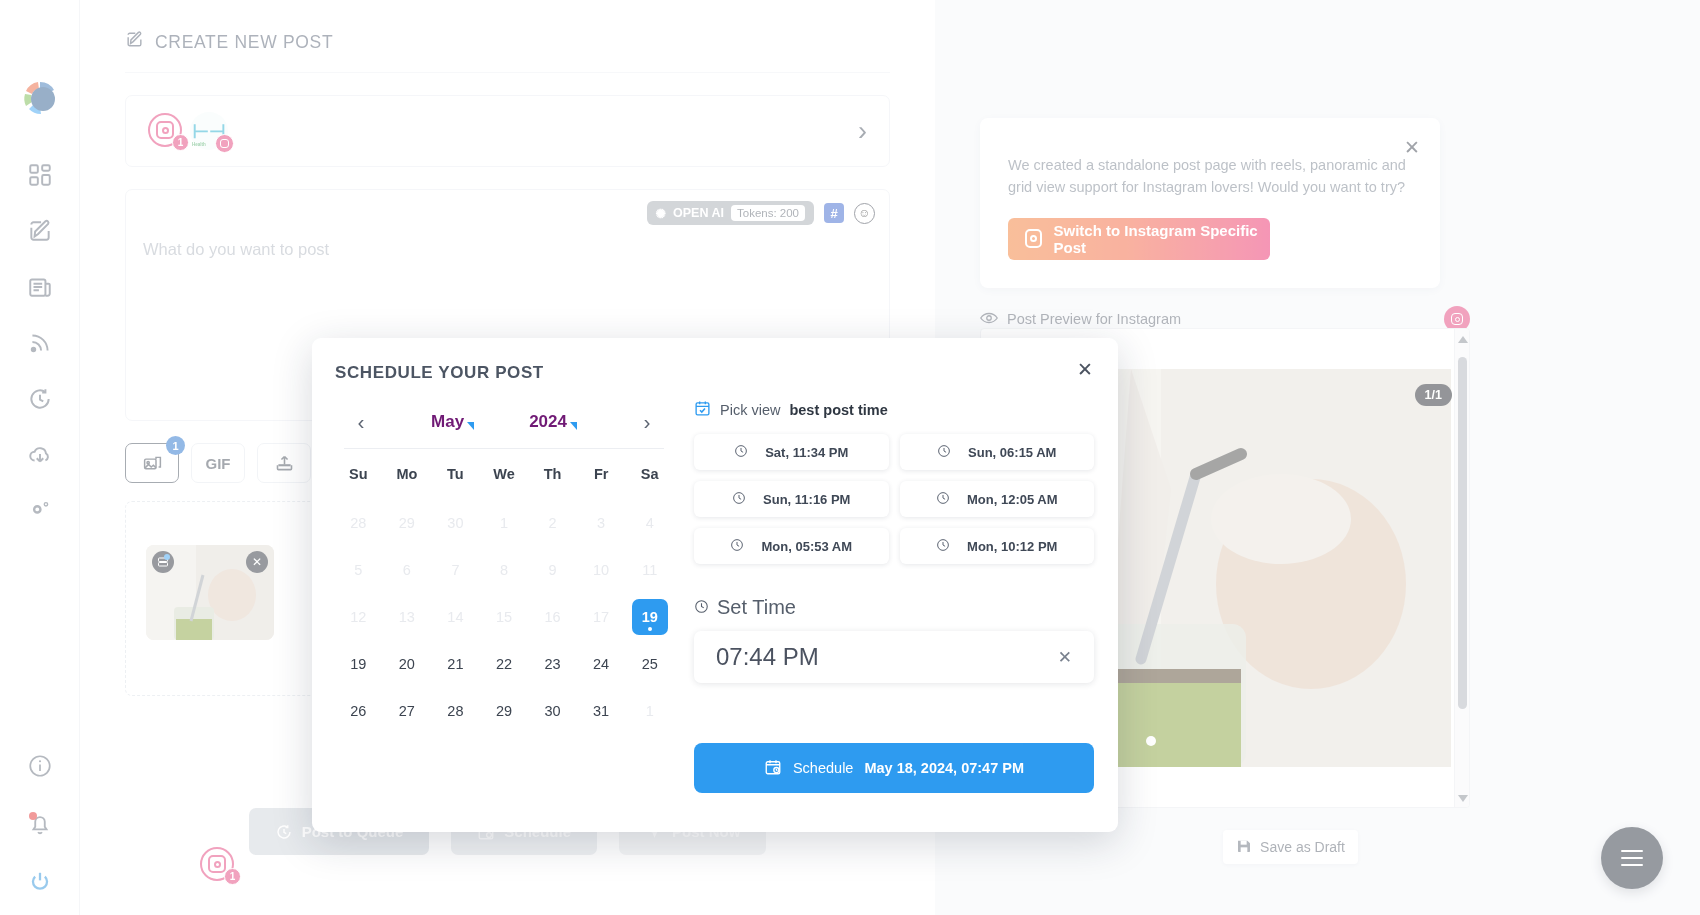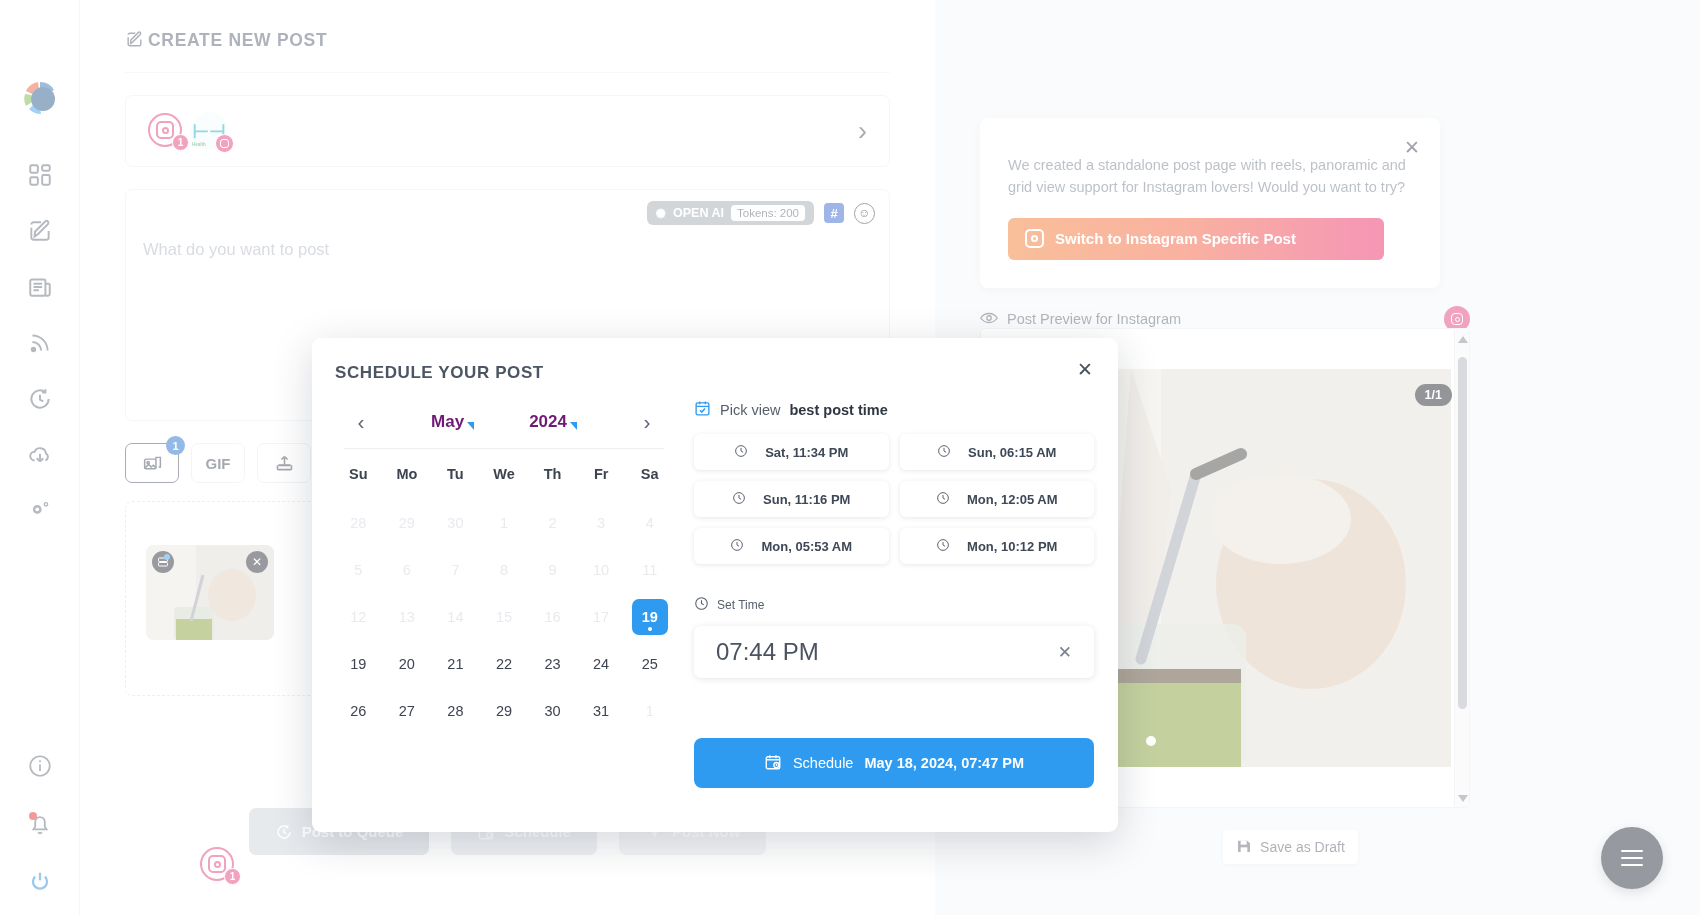--- a/index.html
+++ b/index.html
@@ -26,22 +26,22 @@
     color: #5b6573; cursor: pointer; position: relative; }
   .rail-ico svg { width: 26px; height: 26px; }
 
   
   .canvas {
     position: absolute; left: 80px; top: 0; width: 855px; height: 915px;
     background: #ffffff;
   }
   .composer { padding: 30px 45px 0 45px; }
   .page-title {
-    display: flex; gap: 4px;
-    font-size: 17.5px; font-weight: bold; letter-spacing: .7px; color: #4a5568;
+    display: flex; align-items: center; gap: 11px;
+    font-size: 17.5px; font-weight: normal; letter-spacing: .7px; color: #4a5568;
     padding-bottom: 18px; border-bottom: 1px solid #edeff3;
   }
   .page-title svg { width: 19px; height: 19px; }
 
   .acct-box {
     margin-top: 22px; height: 72px; border: 1px solid #e9ecf1; border-radius: 7px;
     display: flex; align-items: center; justify-content: space-between; padding: 0 22px;
     background: #fff;
   }
   .acct-avatars { display: flex; align-items: center; gap: 6px; }
@@ -131,21 +131,21 @@
   .promo {
     position: absolute; left: 45px; top: 118px; width: 460px; background: #fff;
     border-radius: 8px; padding: 26px 28px 28px 28px;
     box-shadow: 0 2px 10px rgba(30,40,60,.07);
   }
   .promo-x { position: absolute; right: 20px; top: 20px; font-size: 19px; color: #2d3440; cursor: pointer; line-height: 1; }
   .promo-title { font-size: 20px; color: #4a5260; font-weight: normal; }
   .promo-title b { color: #2e3643; }
   .promo-body { margin-top: 11px; font-size: 14.5px; line-height: 1.5; color: #6c7684; }
   .promo-btn {
-    margin-top: 19px; height: 42px; border-radius: 6px; width: 376px;
+    margin-top: 19px; height: 42px; border-radius: 6px; width: 262px;
     background: linear-gradient(90deg, #f27121 0%, #f2552c 45%, #e8175d 100%);
     color: #fff; font-size: 15px; font-weight: bold; display: flex; align-items: center;
     gap: 11px; padding-left: 17px; cursor: pointer;
   }
   .promo-btn .igm { width: 19px; height: 19px; border: 2px solid #fff; border-radius: 5px;
     display: flex; align-items: center; justify-content: center; }
   .promo-btn .igm i { width: 7px; height: 7px; border: 2px solid #fff; border-radius: 50%; display: block; }
 
   .preview-head { position: absolute; left: 45px; top: 290px; width: 490px;
     display: flex; align-items: center; justify-content: space-between; margin-top: 16px; }
@@ -223,22 +223,22 @@
   .side-label { display: flex; align-items: center; gap: 9px; font-size: 14.5px; color: #555e6b; }
   .side-label b { color: #2f3742; }
   .side-label svg { width: 17px; height: 17px; }
   .slots { margin-top: 14px; display: grid; grid-template-columns: 1fr 1fr; gap: 11px; }
   .slot {
     height: 36px; background: #fff; border-radius: 6px; display: flex; align-items: center;
     justify-content: center; gap: 17px; font-size: 13px; font-weight: bold; color: #3f4856;
     box-shadow: 0 1px 5px rgba(30,40,60,.11); cursor: pointer;
   }
   .slot svg { width: 14px; height: 14px; }
-  .settime { margin-top: 32px; display: flex; align-items: center; gap: 8px;
-    font-size: 12px; color: #555e6b; }
+  .settime { margin-top: 32px; display: flex; gap: 8px;
+    font-size: 20px; color: #555e6b; }
   .settime svg { width: 15px; height: 15px; }
   .time-field {
     margin-top: 12px; height: 52px; background: #fff; border-radius: 7px;
     box-shadow: 0 1px 6px rgba(30,40,60,.12); display: flex; align-items: center;
     justify-content: space-between; padding: 0 22px;
   }
   .time-val { font-size: 24px; color: #4b5260; }
   .time-x { font-size: 17px; color: #79818e; cursor: pointer; }
   .sched-btn {
     margin-top: 60px; height: 50px; background: #2e9bf0; color: #fff; border-radius: 8px;

